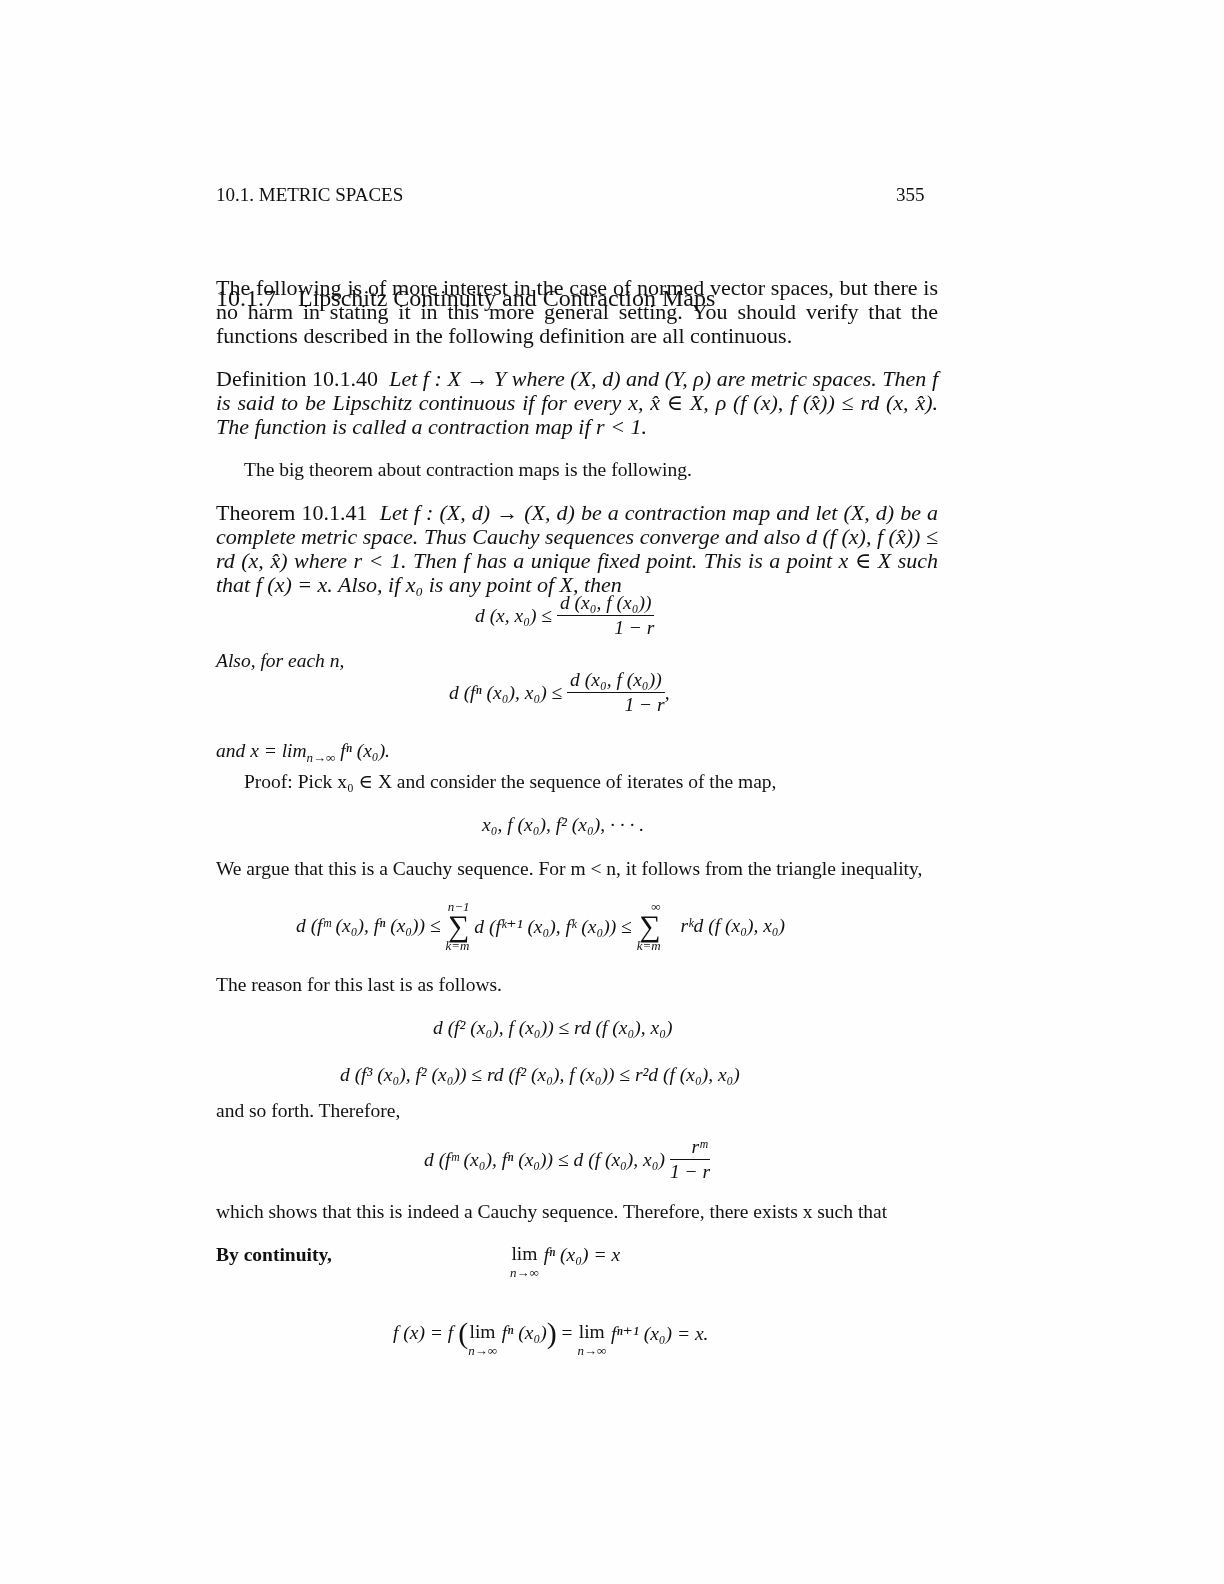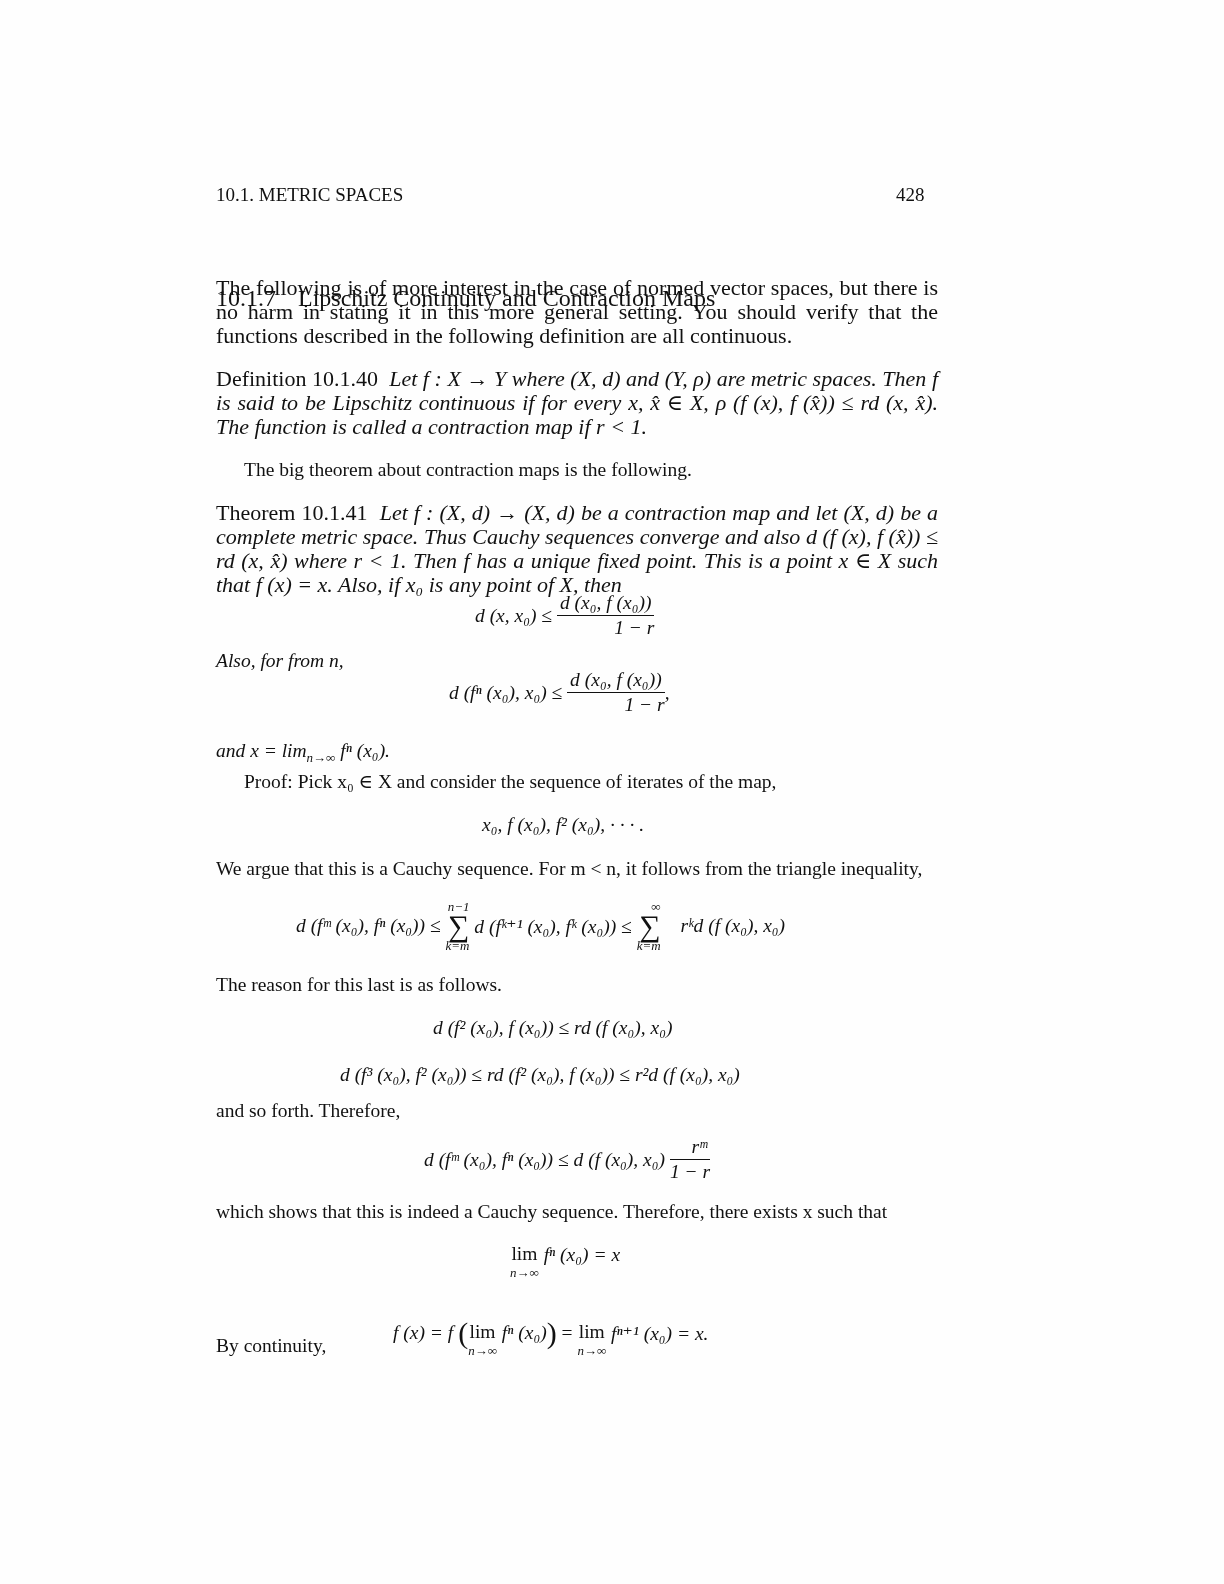--- a/index.html
+++ b/index.html
@@ -23,21 +23,21 @@
   .sum .sig { display: block; font-size: 30px; font-style: normal; line-height: 26px; }
   .limop { display: inline-block; vertical-align: top; text-align: center; line-height: 1; }
   .limop .l { display: block; font-style: normal; }
   .limop .s { display: block; font-size: 13px; font-style: italic; margin-top: 2px; }
   .big { font-size: 30px; font-style: normal; vertical-align: middle; line-height: 1; }
 </style>
 </head>
 <body>
 
 <div class="abs hdr" style="left:216px; top:184px;">10.1. METRIC SPACES</div>
-<div class="abs hdr" style="left:896px; top:184px;">428</div>
+<div class="abs hdr" style="left:896px; top:184px;">355</div>
 
 <div class="abs sec" style="left:216px; top:237px;">
   <span>10.1.7</span><span style="display:inline-block;width:22px;"></span><span>Lipschitz Continuity and Contraction Maps</span>
 </div>
 
 <div class="para" style="top:276px;">The following is of more interest in the case of normed vector spaces, but there is no harm in stating it in this more general setting. You should verify that the functions described in the following definition are all continuous.</div>
 
 <div class="para" style="top:367px;">
   <span class="b">Definition 10.1.40</span>&nbsp;
   <span class="it">Let f : X → Y where (X, d) and (Y, ρ) are metric spaces. Then f is said to be Lipschitz continuous if for every x, x̂ ∈ X, ρ (f (x), f (x̂)) ≤ rd (x, x̂). The function is called a contraction map if r &lt; 1.</span>
@@ -51,21 +51,21 @@
 </div>
 
 <div class="abs eq" style="left:475px; top:592px;">
   <span style="vertical-align:middle;">d (x, x₀) ≤</span>
   <span class="frac">
     <span class="num">d (x₀, f (x₀))</span>
     <span class="den">1 − r</span>
   </span>
 </div>
 
-<div class="abs txt it" style="left:216px; top:649px;">Also, for from n,</div>
+<div class="abs txt it" style="left:216px; top:649px;">Also, for each n,</div>
 
 <div class="abs eq" style="left:449px; top:669px;">
   <span style="vertical-align:middle;">d (fⁿ (x₀), x₀) ≤</span>
   <span class="frac">
     <span class="num">d (x₀, f (x₀))</span>
     <span class="den">1 − r</span>
   </span><span style="vertical-align:middle;">,</span>
 </div>
 
 <div class="abs txt it" style="left:216px; top:727px;margin-top:12px;">
@@ -116,21 +116,21 @@
 <div class="abs txt" style="left:216px; top:1200px;">which shows that this is indeed a Cauchy sequence. Therefore, there exists x such that</div>
 
 <div class="abs eq" style="left:510px; top:1244px;">
   <span class="limop">
     <span class="l">lim</span>
     <span class="s">n→∞</span>
   </span>
   <span style="vertical-align:top;">fⁿ (x₀) = x</span>
 </div>
 
-<div class="abs txt" style="left:216px; top:1334px;">By continuity,</div>
+<div class="abs txt" style="left:216px; top:1243px;font-weight:bold;">By continuity,</div>
 
 <div class="abs eq" style="left:393px; top:1322px;">
   <span style="vertical-align:top;">f (x) = f</span>
   <span class="big" style="vertical-align:top; position:relative; top:-4px;">(</span><span class="limop">
     <span class="l">lim</span>
     <span class="s">n→∞</span>
   </span>
   <span style="vertical-align:top;margin-top:16px;">fⁿ (x₀)</span><span class="big" style="vertical-align:top; position:relative; top:-4px;">)</span>
   <span class="up" style="vertical-align:top;">=</span>
   <span class="limop">

